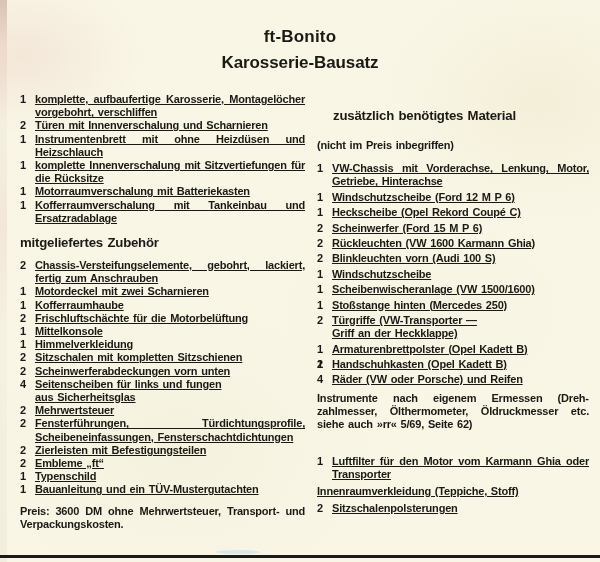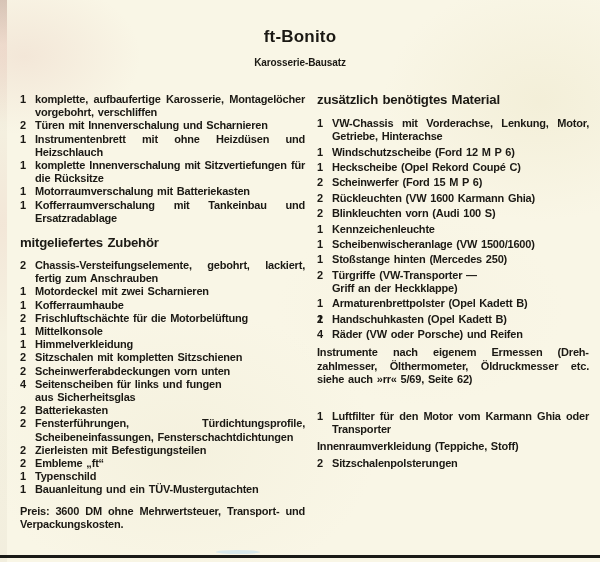--- a/index.html
+++ b/index.html
@@ -24,37 +24,37 @@
   .edge-left {
     position: absolute; left: 0; top: 0; bottom: 0; width: 7px;
     background: linear-gradient(180deg,
       rgba(120,60,50,0.25) 0%, rgba(214,160,150,0.22) 8%,
       rgba(200,190,170,0.10) 22%, rgba(214,160,150,0.18) 40%,
       rgba(200,190,170,0.08) 60%, rgba(190,180,160,0.12) 100%);
     pointer-events: none;
   }
   .header { text-align: center; padding-top: 27px; }
   .title { font-size: 17px; line-height: 20px; margin: 0; letter-spacing: 0.2px; }
-  .subtitle { font-size: 10px; line-height: 15px; margin: 8px 0 0 0; letter-spacing: -0.1px; }
+  .subtitle { font-size: 17px; line-height: 15px; margin: 8px 0 0 0; letter-spacing: -0.1px; }
 
   .columns { display: flex; margin: 23px 0 0 20px; }
   .col { font-size: 11px; line-height: 13.2px; letter-spacing: -0.2px; word-spacing: 1px; text-align: justify; hyphens: manual; -webkit-hyphens: manual; }
   .col-left  { width: 285px; }
   .col-right { width: 272px; margin-left: 12px; }
 
   ul.items { list-style: none; margin: 0; padding: 0; }
   .item { position: relative; padding-left: 15px; }
   .item .qty { position: absolute; left: 0; top: 0; }
-  .item .txt { white-space: pre-line; }
+  .item .txt { white-space: pre-line; text-decoration: underline; }
   .item.noqty { padding-left: 0; }
 
   .col-right ul.items .item { margin-bottom: 2.2px; }
 
   .section-heading { font-size: 13.2px; line-height: 14px; margin: 11px 0 9px 0; letter-spacing: -0.2px; }
-  .col-right .section-heading { margin: 0; }
+  .col-right .section-heading { margin: 16px; }
   .sub-heading { margin: 6px 0 0 0; font-size: 11px; line-height: 13.2px; }
   .col-right ul.materials { margin-top: 10px; }
 
   .note { margin: 8px 0 0 0; white-space: pre-line; }
   .col-right .note { margin: 5px 0 24px 0; }
   .col-right ul.extras { margin-top: 0; }
   .col-right ul.extras .item { margin-bottom: 3.5px; }
 
   .smudge-blue {
     position: absolute; left: 216px; bottom: 8px; width: 44px; height: 4px;
@@ -98,42 +98,43 @@
         <li class="item"><span class="qty">2</span><span class="txt">Chassis-Versteifungselemente, gebohrt, lackiert, fertig zum Anschrauben</span></li>
         <li class="item"><span class="qty">1</span><span class="txt">Motordeckel mit zwei Scharnieren</span></li>
         <li class="item"><span class="qty">1</span><span class="txt">Kofferraumhaube</span></li>
         <li class="item"><span class="qty">2</span><span class="txt">Frischluftschächte für die Motorbelüftung</span></li>
         <li class="item"><span class="qty">1</span><span class="txt">Mittelkonsole</span></li>
         <li class="item"><span class="qty">1</span><span class="txt">Himmelverkleidung</span></li>
         <li class="item"><span class="qty">2</span><span class="txt">Sitzschalen mit kompletten Sitzschienen</span></li>
         <li class="item"><span class="qty">2</span><span class="txt">Scheinwerferabdeckungen vorn unten</span></li>
         <li class="item"><span class="qty">4</span><span class="txt">Seitenscheiben für links und fungen
 aus Sicherheitsglas</span></li>
-        <li class="item"><span class="qty">2</span><span class="txt">Batteriekasten</span></li>
+        <li class="item"><span class="qty">2</span><span class="txt">Mehrwertsteuer</span></li>
         <li class="item"><span class="qty">2</span><span class="txt">Fensterführungen, Türdichtungsprofile, Scheibeneinfassungen, Fensterschacht­dichtungen</span></li>
         <li class="item"><span class="qty">2</span><span class="txt">Zierleisten mit Befestigungsteilen</span></li>
         <li class="item"><span class="qty">2</span><span class="txt">Embleme „ft“</span></li>
         <li class="item"><span class="qty">1</span><span class="txt">Typenschild</span></li>
         <li class="item"><span class="qty">1</span><span class="txt">Bauanleitung und ein TÜV-Mustergutachten</span></li>
       </ul>
 
       <p class="note">Preis: 3600 DM ohne Mehrwertsteuer, Trans­port- und Verpackungskosten.</p>
     </section>
 
     <section class="col col-right">
       <h3 class="section-heading">zusätzlich benötigtes Material</h3>
+      <p class="sub-heading">(nicht im Preis inbegriffen)</p>
 
       <ul class="items materials">
         <li class="item"><span class="qty">1</span><span class="txt">VW-Chassis mit Vorderachse, Lenkung, Motor, Getriebe, Hinterachse</span></li>
         <li class="item"><span class="qty">1</span><span class="txt">Windschutzscheibe (Ford 12 M P 6)</span></li>
         <li class="item"><span class="qty">1</span><span class="txt">Heckscheibe (Opel Rekord Coupé C)</span></li>
         <li class="item"><span class="qty">2</span><span class="txt">Scheinwerfer (Ford 15 M P 6)</span></li>
         <li class="item"><span class="qty">2</span><span class="txt">Rückleuchten (VW 1600 Karmann Ghia)</span></li>
         <li class="item"><span class="qty">2</span><span class="txt">Blinkleuchten vorn (Audi 100 S)</span></li>
-        <li class="item"><span class="qty">1</span><span class="txt">Kennzeichenleuchte</span></li>
+        <li class="item"><span class="qty">1</span><span class="txt">Windschutzscheibe</span></li>
         <li class="item"><span class="qty">1</span><span class="txt">Scheibenwischeranlage (VW 1500/1600)</span></li>
         <li class="item"><span class="qty">1</span><span class="txt">Stoßstange hinten (Mercedes 250)</span></li>
         <li class="item"><span class="qty">2</span><span class="txt">Türgriffe (VW-Transporter —
 Griff an der Heckklappe)</span></li>
         <li class="item"><span class="qty">1</span><span class="txt">Armaturenbrettpolster (Opel Kadett B)</span></li>
         <li class="item"><span class="qty">2</span></li>
         <li class="item"><span class="qty">1</span><span class="txt">Handschuhkasten (Opel Kadett B)</span></li>
         <li class="item"><span class="qty">4</span><span class="txt">Räder (VW oder Porsche) und Reifen</span></li>
       </ul>
 

